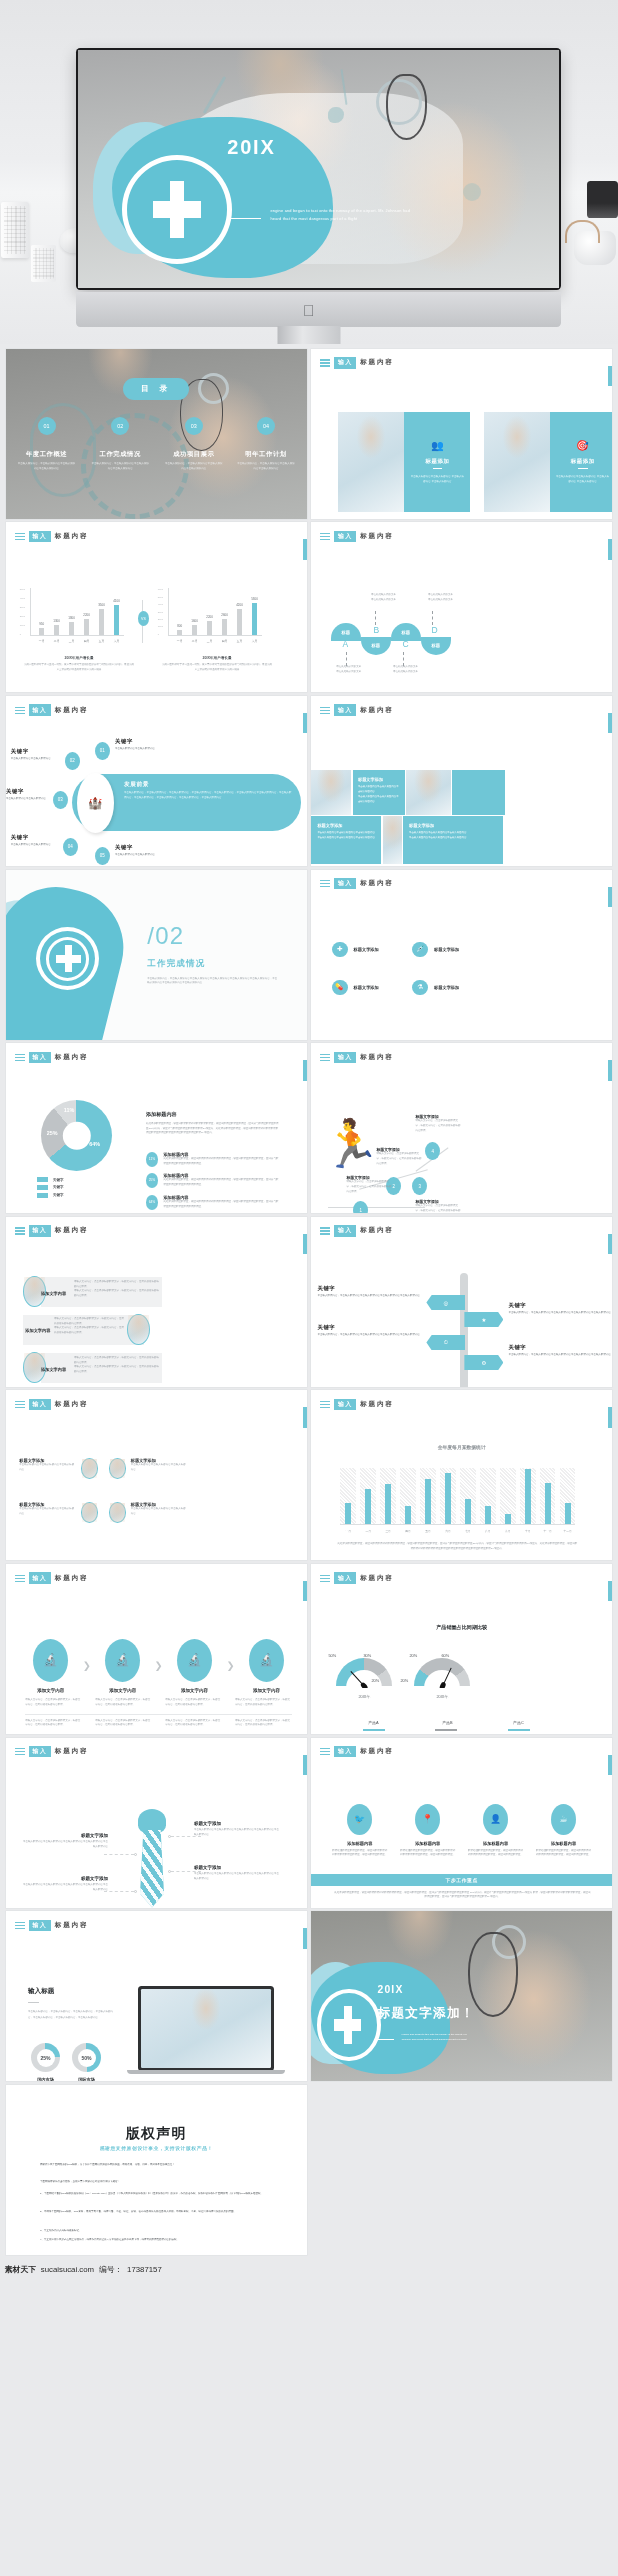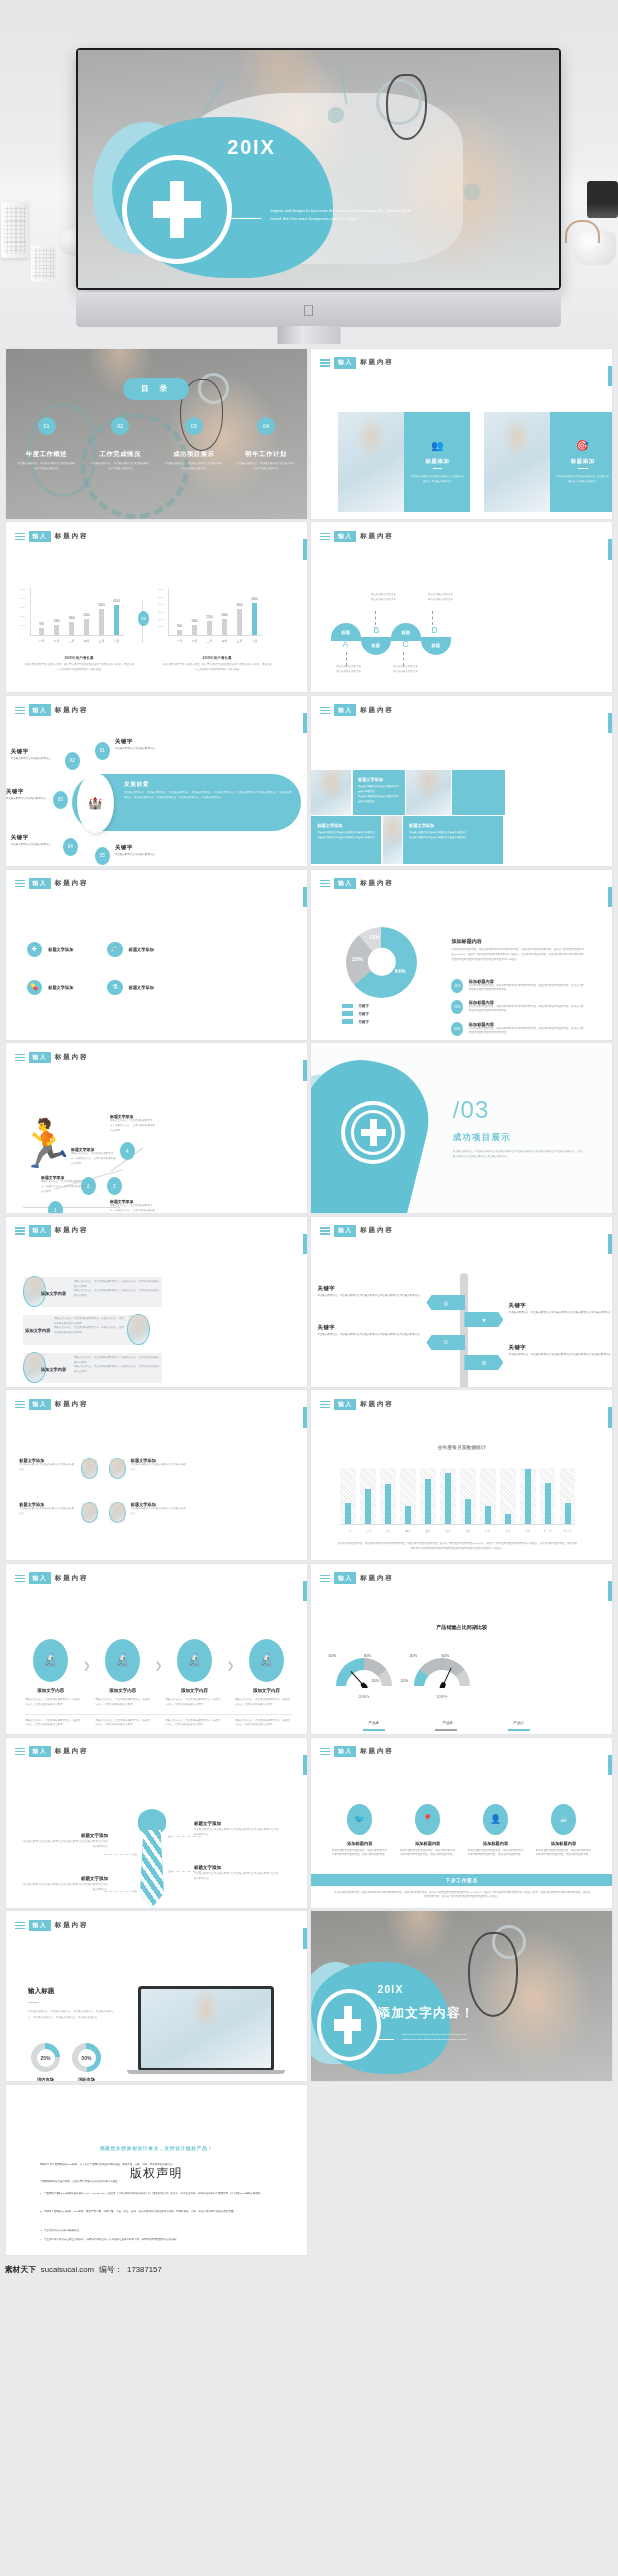--- a/index.html
+++ b/index.html
@@ -474,170 +474,170 @@
         </div>
         <div class="card-img" style="width:19.3px;height:48px;"></div>
         <div style="width:100px;height:48px;background:#6fc6d6;color:#fff;padding:7.2px 6px;">
           <h4 style="font-size:4.2px;font-weight:800;">标题文字添加</h4>
           <p style="font-size:2.4px;line-height:2;margin-top:3px;white-space:pre-line;">单击输入标题内容单击输入标题内容单击输入标题内容
 单击输入标题内容单击输入标题内容单击输入标题内容</p>
         </div>
       </div>
     </div>
 
-
-    <div class="slide">
-      <div class="hdr">
-        <div class="burger">
-            <s></s>
-            <s></s>
-            <s></s>
-          </div>
-        <span class="hdr-chip">输入</span>
-        <span class="hdr-rest">标题内容</span>
-      </div>
-      <div class="edge"></div>
-      <div style="position:absolute;left:20.5px;top:72px;display:flex;align-items:center;gap:6px;">
-        <div class="pill" style="width:15.7px;height:15.7px;">
-            <span style="font-size:6.6px;">✚</span>
-          </div>
-        <span style="font-size:4.2px;font-weight:700;color:#2c3033;">标题文字添加</span>
-      </div>
-      <div style="position:absolute;left:101px;top:72px;display:flex;align-items:center;gap:6px;">
-        <div class="pill" style="width:15.7px;height:15.7px;">
-            <span style="font-size:6.6px;">💉</span>
-          </div>
-        <span style="font-size:4.2px;font-weight:700;color:#2c3033;">标题文字添加</span>
-      </div>
-      <div style="position:absolute;left:20.5px;top:110px;display:flex;align-items:center;gap:6px;">
-        <div class="pill" style="width:15.7px;height:15.7px;">
-            <span style="font-size:6.6px;">💊</span>
-          </div>
-        <span style="font-size:4.2px;font-weight:700;color:#2c3033;">标题文字添加</span>
-      </div>
-      <div style="position:absolute;left:101px;top:110px;display:flex;align-items:center;gap:6px;">
-        <div class="pill" style="width:15.7px;height:15.7px;">
-            <span style="font-size:6.6px;">⚗</span>
-          </div>
-        <span style="font-size:4.2px;font-weight:700;color:#2c3033;">标题文字添加</span>
-      </div>
-    </div>
-
-    <div class="slide">
-      <div class="hdr">
-        <div class="burger">
-            <s></s>
-            <s></s>
-            <s></s>
-          </div>
-        <span class="hdr-chip">输入</span>
-        <span class="hdr-rest">标题内容</span>
-      </div>
-      <div class="edge"></div>
-      <div class="donut" style="left:35px;top:57px;width:71px;height:71px;
-           background:conic-gradient(#6fc6d6 0 64%, #bfc3c6 64% 89%, #d9dcde 89% 100%);">
-        <div class="hole"></div>
-        <div class="dlab" style="left:68%;top:58%;">64%</div>
-        <div class="dlab" style="left:8%;top:42%;">25%</div>
-        <div class="dlab" style="left:32%;top:10%;">11%</div>
-      </div>
-      <div style="position:absolute;left:31px;top:134px;">
-        <div style="display:flex;align-items:center;gap:4.8px;margin-bottom:3px;">
-            <i style="width:11px;height:4.8px;background:#6fc6d6;display:block;"></i>
-            <span style="font-size:3.6px;color:#4b4f53;font-weight:700;">关键字</span>
-          </div>
-        <div style="display:flex;align-items:center;gap:4.8px;margin-bottom:3px;">
-            <i style="width:11px;height:4.8px;background:#6fc6d6;display:block;"></i>
-            <span style="font-size:3.6px;color:#4b4f53;font-weight:700;">关键字</span>
-          </div>
-        <div style="display:flex;align-items:center;gap:4.8px;">
-            <i style="width:11px;height:4.8px;background:#6fc6d6;display:block;"></i>
-            <span style="font-size:3.6px;color:#4b4f53;font-weight:700;">关键字</span>
-          </div>
-      </div>
-
-      <div style="position:absolute;left:140px;top:68px;width:133px;">
-        <h4 style="font-size:5.1px;font-weight:800;color:#1f2326;">添加标题内容</h4>
-        <p class="mini" style="margin-top:3.6px;">此处添加数据区数据区，该区域数据数据种种数据数据数据区，该区域数据区数据区数据区，区域分与数据区数据区数据区200字以内，该区计与数据区数据区数据数据数据5H项区内。此处添加数据区数据区，该区域数据数据种种数据数据数据区数据区数据区数据区数据区数据区数据区数据5H项区内。</p>
-      </div>
-      <div style="position:absolute;left:140px;top:109px;display:flex;gap:5.4px;align-items:flex-start;">
-        <div class="pill" style="width:12px;height:14.5px;font-size:3.3px;flex-shrink:0;">11%</div>
-        <div>
-            <div style="font-size:4.2px;font-weight:800;color:#1f2326;">添加标题内容</div>
-        <div class="mini" style="width:115px;">此处添加数据区数据区，该区域数据数据种种数据数据数据区，该区域数据区数据区数据区，区域分与数据区数据区数据区数据数据数据区。</div>
-          </div>
-      </div>
-      <div style="position:absolute;left:140px;top:130px;display:flex;gap:5.4px;align-items:flex-start;">
-        <div class="pill" style="width:12px;height:14.5px;font-size:3.3px;flex-shrink:0;">25%</div>
-        <div>
-            <div style="font-size:4.2px;font-weight:800;color:#1f2326;">添加标题内容</div>
-        <div class="mini" style="width:115px;">此处添加数据区数据区，该区域数据数据种种数据数据数据区，该区域数据区数据区数据区，区域分与数据区数据区数据区数据数据数据区。</div>
-          </div>
-      </div>
-      <div style="position:absolute;left:140px;top:152px;display:flex;gap:5.4px;align-items:flex-start;">
-        <div class="pill" style="width:12px;height:14.5px;font-size:3.3px;flex-shrink:0;">64%</div>
-        <div>
-            <div style="font-size:4.2px;font-weight:800;color:#1f2326;">添加标题内容</div>
-        <div class="mini" style="width:115px;">此处添加数据区数据区，该区域数据数据种种数据数据数据区，该区域数据区数据区数据区，区域分与数据区数据区数据区数据数据数据区。</div>
-          </div>
-      </div>
-    </div>
-
-    <div class="slide">
-      <div class="hdr">
-        <div class="burger">
-            <s></s>
-            <s></s>
-            <s></s>
-          </div>
-        <span class="hdr-chip">输入</span>
-        <span class="hdr-rest">标题内容</span>
-      </div>
-      <div class="edge"></div>
-      <div style="position:absolute;left:11px;top:77px;font-size:47px;color:#6fc6d6;line-height:1;">🏃</div>
-      <div style="position:absolute;left:17px;top:164px;width:97px;height:0.9px;background:#d6d9db;"></div>
-      <div style="position:absolute;left:47px;top:136px;width:71px;height:0.9px;background:#d6d9db;transform:rotate(-16deg);"></div>
-      <div style="position:absolute;left:101px;top:116px;width:40px;height:0.9px;background:#d6d9db;transform:rotate(-36deg);"></div>
-
-      <div class="dot-n" style="position:absolute;left:42px;top:158px;">1</div>
-      <div class="dot-n" style="position:absolute;left:75px;top:134px;">2</div>
-      <div class="dot-n" style="position:absolute;left:101px;top:134px;">3</div>
-      <div class="dot-n" style="position:absolute;left:114px;top:99px;">4</div>
-
-      <div style="position:absolute;left:35px;top:132px;width:47px;">
-        <div style="font-size:3.9px;font-weight:800;color:#1f2326;">标题文字添加</div>
-        <div class="mini">请输入文字内容，点击添加标题数据文字，标题文字内容，在可以修改标题标题内容数据。</div>
-      </div>
-      <div style="position:absolute;left:65px;top:104px;width:47px;">
-        <div style="font-size:3.9px;font-weight:800;color:#1f2326;">标题文字添加</div>
-        <div class="mini">请输入文字内容，点击添加标题数据文字，标题文字内容，在可以修改标题标题内容数据。</div>
-      </div>
-      <div style="position:absolute;left:104px;top:156px;width:47px;">
-        <div style="font-size:3.9px;font-weight:800;color:#1f2326;">标题文字添加</div>
-        <div class="mini">请输入文字内容，点击添加标题数据文字，标题文字内容，在可以修改标题标题内容数据。</div>
-      </div>
-      <div style="position:absolute;left:104px;top:71px;width:47px;">
-        <div style="font-size:3.9px;font-weight:800;color:#1f2326;">标题文字添加</div>
-        <div class="mini">请输入文字内容，点击添加标题数据文字，标题文字内容，在可以修改标题标题内容数据。</div>
-      </div>
-    </div>
-
     <div class="slide sec">
       <div class="sec-blob2"></div>
       <div class="sec-blob"></div>
       <div class="sec-ring"></div>
       <div class="sec-ring2"></div>
       <div class="sec-cross">
           <i></i>
           <b></b>
         </div>
-      <div class="sec-no">/03</div>
-      <div class="sec-t">成功项目展示</div>
+      <div class="sec-no">/02</div>
+      <div class="sec-t">工作完成情况</div>
       <div class="sec-p mini">单击输入原版内容，单击输入原版内容单击输入原版内容单击输入原版内容单击输入原版内容单击输入原版内容，单击输入原版内容单击输入原版内容单击输入原版内容</div>
     </div>
+
+    <div class="slide">
+      <div class="hdr">
+        <div class="burger">
+            <s></s>
+            <s></s>
+            <s></s>
+          </div>
+        <span class="hdr-chip">输入</span>
+        <span class="hdr-rest">标题内容</span>
+      </div>
+      <div class="edge"></div>
+      <div style="position:absolute;left:20.5px;top:72px;display:flex;align-items:center;gap:6px;">
+        <div class="pill" style="width:15.7px;height:15.7px;">
+            <span style="font-size:6.6px;">✚</span>
+          </div>
+        <span style="font-size:4.2px;font-weight:700;color:#2c3033;">标题文字添加</span>
+      </div>
+      <div style="position:absolute;left:101px;top:72px;display:flex;align-items:center;gap:6px;">
+        <div class="pill" style="width:15.7px;height:15.7px;">
+            <span style="font-size:6.6px;">💉</span>
+          </div>
+        <span style="font-size:4.2px;font-weight:700;color:#2c3033;">标题文字添加</span>
+      </div>
+      <div style="position:absolute;left:20.5px;top:110px;display:flex;align-items:center;gap:6px;">
+        <div class="pill" style="width:15.7px;height:15.7px;">
+            <span style="font-size:6.6px;">💊</span>
+          </div>
+        <span style="font-size:4.2px;font-weight:700;color:#2c3033;">标题文字添加</span>
+      </div>
+      <div style="position:absolute;left:101px;top:110px;display:flex;align-items:center;gap:6px;">
+        <div class="pill" style="width:15.7px;height:15.7px;">
+            <span style="font-size:6.6px;">⚗</span>
+          </div>
+        <span style="font-size:4.2px;font-weight:700;color:#2c3033;">标题文字添加</span>
+      </div>
+    </div>
+
+    <div class="slide">
+      <div class="hdr">
+        <div class="burger">
+            <s></s>
+            <s></s>
+            <s></s>
+          </div>
+        <span class="hdr-chip">输入</span>
+        <span class="hdr-rest">标题内容</span>
+      </div>
+      <div class="edge"></div>
+      <div class="donut" style="left:35px;top:57px;width:71px;height:71px;
+           background:conic-gradient(#6fc6d6 0 64%, #bfc3c6 64% 89%, #d9dcde 89% 100%);">
+        <div class="hole"></div>
+        <div class="dlab" style="left:68%;top:58%;">64%</div>
+        <div class="dlab" style="left:8%;top:42%;">25%</div>
+        <div class="dlab" style="left:32%;top:10%;">11%</div>
+      </div>
+      <div style="position:absolute;left:31px;top:134px;">
+        <div style="display:flex;align-items:center;gap:4.8px;margin-bottom:3px;">
+            <i style="width:11px;height:4.8px;background:#6fc6d6;display:block;"></i>
+            <span style="font-size:3.6px;color:#4b4f53;font-weight:700;">关键字</span>
+          </div>
+        <div style="display:flex;align-items:center;gap:4.8px;margin-bottom:3px;">
+            <i style="width:11px;height:4.8px;background:#6fc6d6;display:block;"></i>
+            <span style="font-size:3.6px;color:#4b4f53;font-weight:700;">关键字</span>
+          </div>
+        <div style="display:flex;align-items:center;gap:4.8px;">
+            <i style="width:11px;height:4.8px;background:#6fc6d6;display:block;"></i>
+            <span style="font-size:3.6px;color:#4b4f53;font-weight:700;">关键字</span>
+          </div>
+      </div>
+
+      <div style="position:absolute;left:140px;top:68px;width:133px;">
+        <h4 style="font-size:5.1px;font-weight:800;color:#1f2326;">添加标题内容</h4>
+        <p class="mini" style="margin-top:3.6px;">此处添加数据区数据区，该区域数据数据种种数据数据数据区，该区域数据区数据区数据区，区域分与数据区数据区数据区200字以内，该区计与数据区数据区数据数据数据5H项区内。此处添加数据区数据区，该区域数据数据种种数据数据数据区数据区数据区数据区数据区数据区数据区数据5H项区内。</p>
+      </div>
+      <div style="position:absolute;left:140px;top:109px;display:flex;gap:5.4px;align-items:flex-start;">
+        <div class="pill" style="width:12px;height:14.5px;font-size:3.3px;flex-shrink:0;">11%</div>
+        <div>
+            <div style="font-size:4.2px;font-weight:800;color:#1f2326;">添加标题内容</div>
+        <div class="mini" style="width:115px;">此处添加数据区数据区，该区域数据数据种种数据数据数据区，该区域数据区数据区数据区，区域分与数据区数据区数据区数据数据数据区。</div>
+          </div>
+      </div>
+      <div style="position:absolute;left:140px;top:130px;display:flex;gap:5.4px;align-items:flex-start;">
+        <div class="pill" style="width:12px;height:14.5px;font-size:3.3px;flex-shrink:0;">25%</div>
+        <div>
+            <div style="font-size:4.2px;font-weight:800;color:#1f2326;">添加标题内容</div>
+        <div class="mini" style="width:115px;">此处添加数据区数据区，该区域数据数据种种数据数据数据区，该区域数据区数据区数据区，区域分与数据区数据区数据区数据数据数据区。</div>
+          </div>
+      </div>
+      <div style="position:absolute;left:140px;top:152px;display:flex;gap:5.4px;align-items:flex-start;">
+        <div class="pill" style="width:12px;height:14.5px;font-size:3.3px;flex-shrink:0;">64%</div>
+        <div>
+            <div style="font-size:4.2px;font-weight:800;color:#1f2326;">添加标题内容</div>
+        <div class="mini" style="width:115px;">此处添加数据区数据区，该区域数据数据种种数据数据数据区，该区域数据区数据区数据区，区域分与数据区数据区数据区数据数据数据区。</div>
+          </div>
+      </div>
+    </div>
+
+    <div class="slide">
+      <div class="hdr">
+        <div class="burger">
+            <s></s>
+            <s></s>
+            <s></s>
+          </div>
+        <span class="hdr-chip">输入</span>
+        <span class="hdr-rest">标题内容</span>
+      </div>
+      <div class="edge"></div>
+      <div style="position:absolute;left:11px;top:77px;font-size:47px;color:#6fc6d6;line-height:1;">🏃</div>
+      <div style="position:absolute;left:17px;top:164px;width:97px;height:0.9px;background:#d6d9db;"></div>
+      <div style="position:absolute;left:47px;top:136px;width:71px;height:0.9px;background:#d6d9db;transform:rotate(-16deg);"></div>
+      <div style="position:absolute;left:101px;top:116px;width:40px;height:0.9px;background:#d6d9db;transform:rotate(-36deg);"></div>
+
+      <div class="dot-n" style="position:absolute;left:42px;top:158px;">1</div>
+      <div class="dot-n" style="position:absolute;left:75px;top:134px;">2</div>
+      <div class="dot-n" style="position:absolute;left:101px;top:134px;">3</div>
+      <div class="dot-n" style="position:absolute;left:114px;top:99px;">4</div>
+
+      <div style="position:absolute;left:35px;top:132px;width:47px;">
+        <div style="font-size:3.9px;font-weight:800;color:#1f2326;">标题文字添加</div>
+        <div class="mini">请输入文字内容，点击添加标题数据文字，标题文字内容，在可以修改标题标题内容数据。</div>
+      </div>
+      <div style="position:absolute;left:65px;top:104px;width:47px;">
+        <div style="font-size:3.9px;font-weight:800;color:#1f2326;">标题文字添加</div>
+        <div class="mini">请输入文字内容，点击添加标题数据文字，标题文字内容，在可以修改标题标题内容数据。</div>
+      </div>
+      <div style="position:absolute;left:104px;top:156px;width:47px;">
+        <div style="font-size:3.9px;font-weight:800;color:#1f2326;">标题文字添加</div>
+        <div class="mini">请输入文字内容，点击添加标题数据文字，标题文字内容，在可以修改标题标题内容数据。</div>
+      </div>
+      <div style="position:absolute;left:104px;top:71px;width:47px;">
+        <div style="font-size:3.9px;font-weight:800;color:#1f2326;">标题文字添加</div>
+        <div class="mini">请输入文字内容，点击添加标题数据文字，标题文字内容，在可以修改标题标题内容数据。</div>
+      </div>
+    </div>
+
 
     <div class="slide">
       <div class="hdr">
         <div class="burger">
             <s></s>
             <s></s>
             <s></s>
           </div>
         <span class="hdr-chip">输入</span>
         <span class="hdr-rest">标题内容</span>
@@ -1055,27 +1055,27 @@
       <div class="stetho" style="left:60%;top:8%;width:34px;height:34px;border-color:#c4cfd2;"></div>
       <div class="stetho" style="left:52%;top:12%;width:50px;height:85px;border-width:2.1px;border-color:#3a3a3c;border-radius:55% 50% 60% 60%;"></div>
       <div class="hero-blob2" style="left:-4%;top:30%;width:24%;height:60%;"></div>
       <div class="hero-blob" style="left:0%;top:30%;width:46%;height:66%;"></div>
       <div class="hero-ring" style="left:2%;top:46%;width:21%;height:42%;border-width:4.2px;"></div>
       <div class="hero-cross" style="left:7.6%;top:56%;width:9%;height:22%;">
           <i></i>
           <b></b>
         </div>
       <div style="position:absolute;left:22%;top:43%;color:#fff;font-size:10.3px;font-weight:600;letter-spacing:1.2px;">20IX</div>
-      <div style="position:absolute;left:22%;top:55%;color:#fff;font-size:12.7px;font-weight:800;letter-spacing:1.2px;">添加文字内容！</div>
+      <div style="position:absolute;left:22%;top:55%;color:#fff;font-size:12.7px;font-weight:800;letter-spacing:1.2px;">标题文字添加！</div>
       <div style="position:absolute;left:22%;top:75%;width:5.5%;height:0.8px;background:#fff;"></div>
       <div style="position:absolute;left:30%;top:71%;width:22%;color:#fff;font-size:2.5px;line-height:2.1;">engine and began to taxi onto the runway of the airport. Mr. Johnson had heard that the most dangerous part of a flight</div>
     </div>
 
     <div class="slide">
-      <div style="position:absolute;left:0;right:0;top:40px;text-align:center;font-size:12px;font-weight:400;color:#1f2326;letter-spacing:1.2px;margin-top:40px;">版权声明</div>
+      <div style="position:absolute;left:0;right:0;top:40px;text-align:center;font-size:14px;font-weight:700;color:#1f2326;letter-spacing:1.2px;">版权声明</div>
       <div style="position:absolute;left:0;right:0;top:60px;text-align:center;font-size:4.8px;font-weight:700;color:#6fc6d6;letter-spacing:0.6px;">感谢您支持原创设计事业，支持设计版权产品！</div>
       <div class="mini" style="position:absolute;left:34px;top:77px;width:242px;line-height:2.4;color:#4a4f53;">感谢您下载千图网股份的PPT模板，为了保护千图网以及原创作者的权益，请勿盗用、传播、倒卖，否则将承担法律责任！</div>
       <div class="mini" style="position:absolute;left:34px;top:94px;width:242px;line-height:2.4;color:#4a4f53;">千图网拥有该作品进行授权，当用户需下载该内容时必须行使以下规定：</div>
       <div class="mini" style="position:absolute;left:34px;top:106px;width:242px;line-height:2.4;color:#4a4f53;">1、千图网站出售的PPT模板的免版权税（RF：Royalty-free）正版是《中华人民共和国著作权法》和《世界版权公约》的保护，作品的著作权、版权和创作权归千图网所有，以下载的PPT模板未经授权。</div>
       <div class="mini" style="position:absolute;left:34px;top:124px;width:242px;line-height:2.4;color:#4a4f53;">2、不得将千图网的PPT模板、PPT素材，再用于再出售、或者出售、出租、转让、分销、发布或提供作为其他提供人使用，不得转卖权、出卖、转让出来或者出版的以及的范围。</div>
       <div class="mini" style="position:absolute;left:34px;top:143px;width:242px;line-height:2.4;color:#4a4f53;">3、禁止把作品嵌入商标或服务标记。</div>
       <div class="mini" style="position:absolute;left:34px;top:152px;width:242px;line-height:2.4;color:#4a4f53;">4、禁止用户用下载形式在网上传播作品，或者作品可以让第三方单独的在进共享或者下载，或者可以数据电路据内容的侵权。</div>
     </div>
 
   </div>

